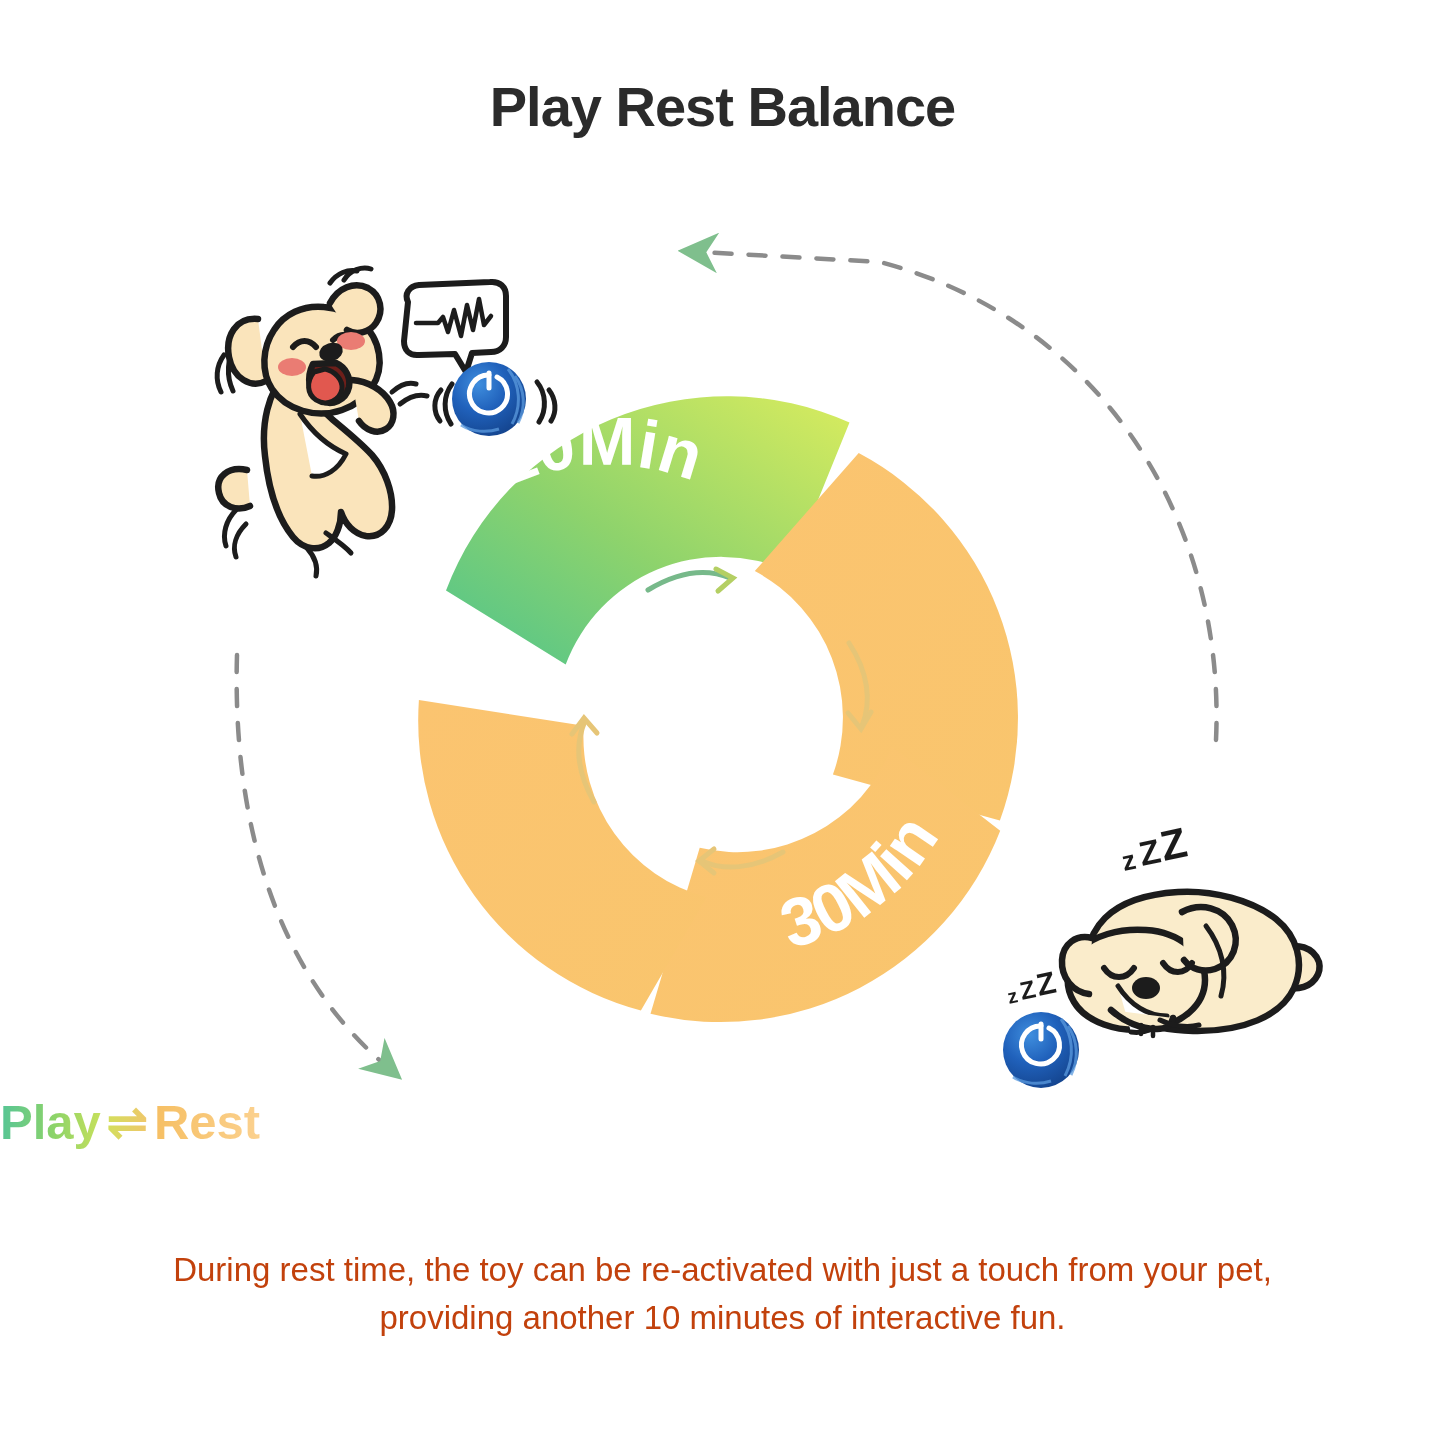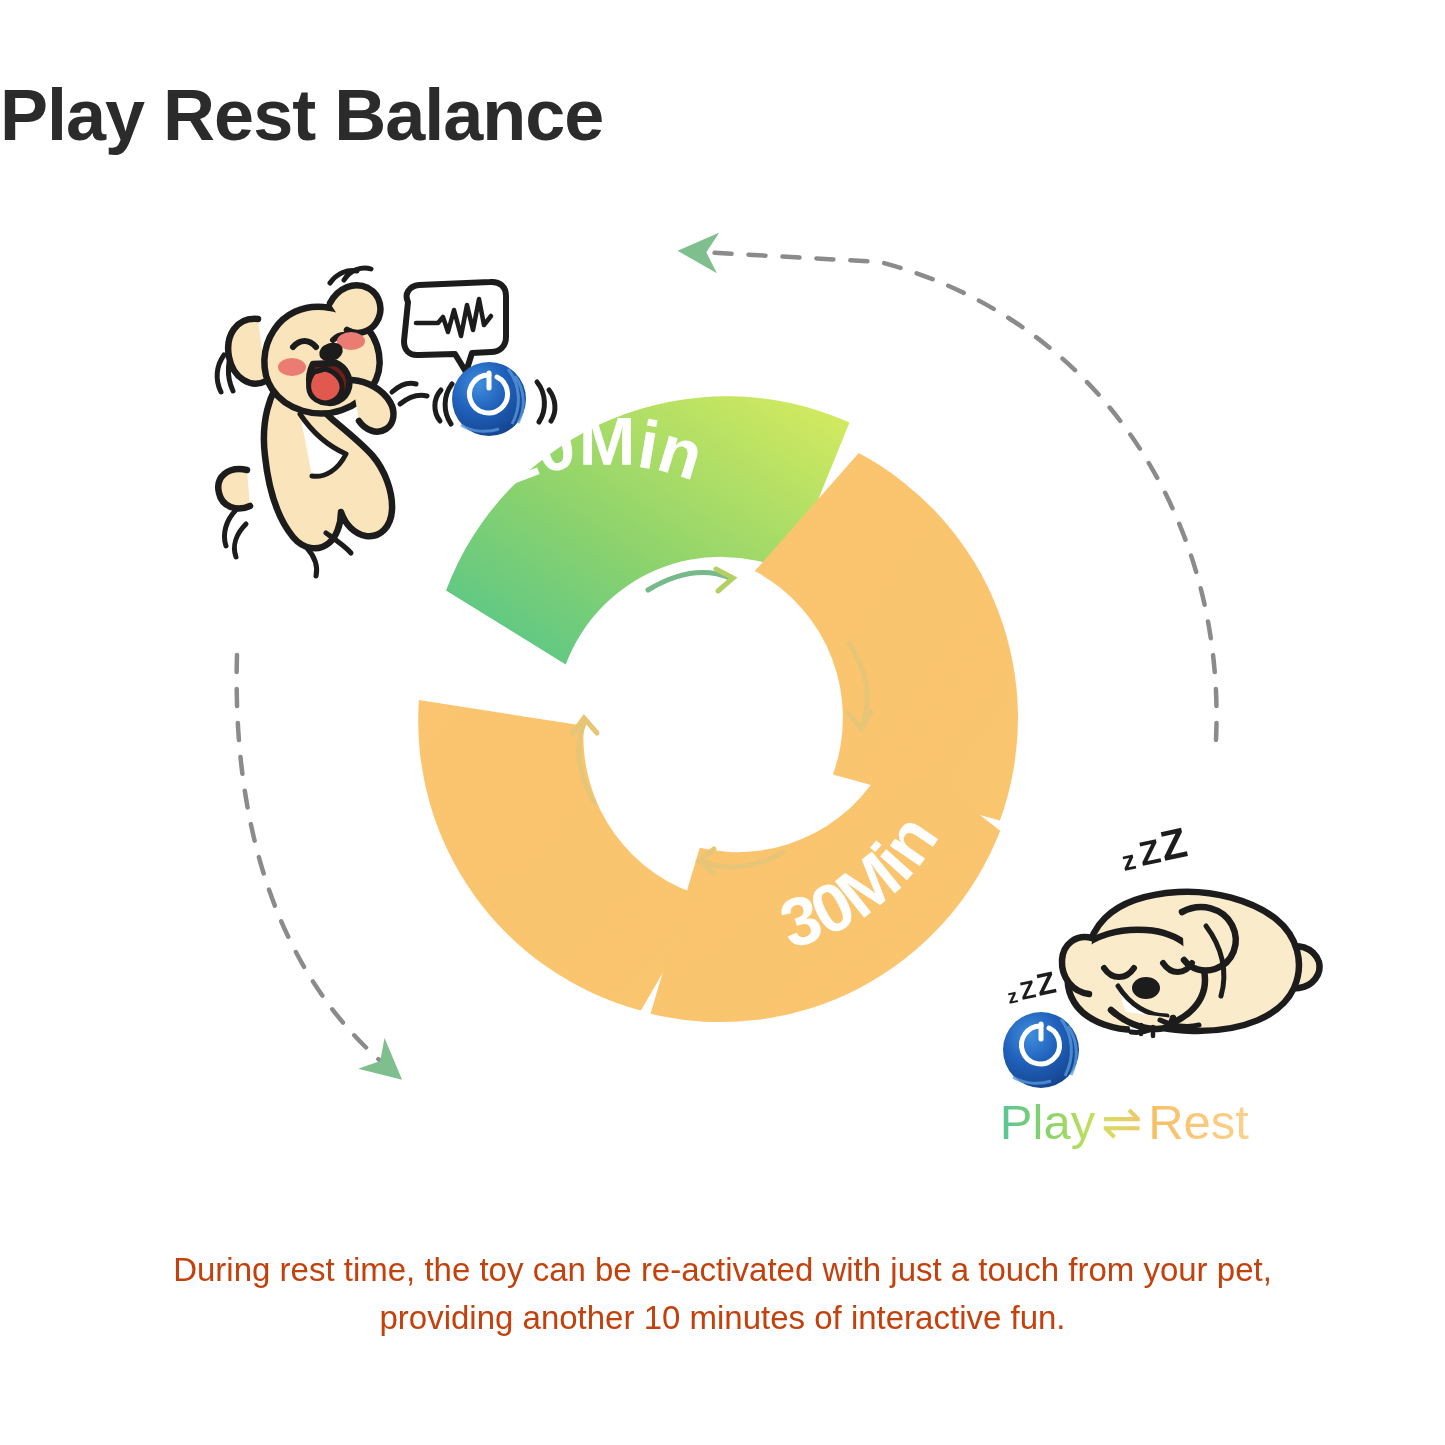--- a/index.html
+++ b/index.html
@@ -22,21 +22,22 @@
     width: 1445px;
     height: 1445px;
   }
 
   
   #page-title {
     position: absolute;
     left: 0;
     top: 78px;
     width: 1445px;
-    font-size: 72px;
+    text-align: center;
+    font-size: 56px;
     font-weight: 700;
     letter-spacing: -1px;
     color: #2b2b2b;
     font-family: "Liberation Sans", sans-serif;
     line-height: 1.05;
   }
 
   
   #caption {
     position: absolute;
@@ -49,23 +50,23 @@
     color: #c2410c;
     font-family: "Liberation Sans", sans-serif;
   }
 
   
   #footer-label {
     position: absolute;
     left: 0;
     top: 1094px;
     width: 1249px;
-    text-align: right;
+    text-align: left;
     font-size: 49px;
-    font-weight: 400;
+    font-weight: 700;
     font-family: "Liberation Sans", sans-serif;
     white-space: nowrap;
   }
   #footer-label .g-play {
     background: linear-gradient(90deg, #56c596 0%, #8ed468 55%, #c6e05c 100%);
     -webkit-background-clip: text;
     background-clip: text;
     color: transparent;
   }
   #footer-label .g-arrows {

